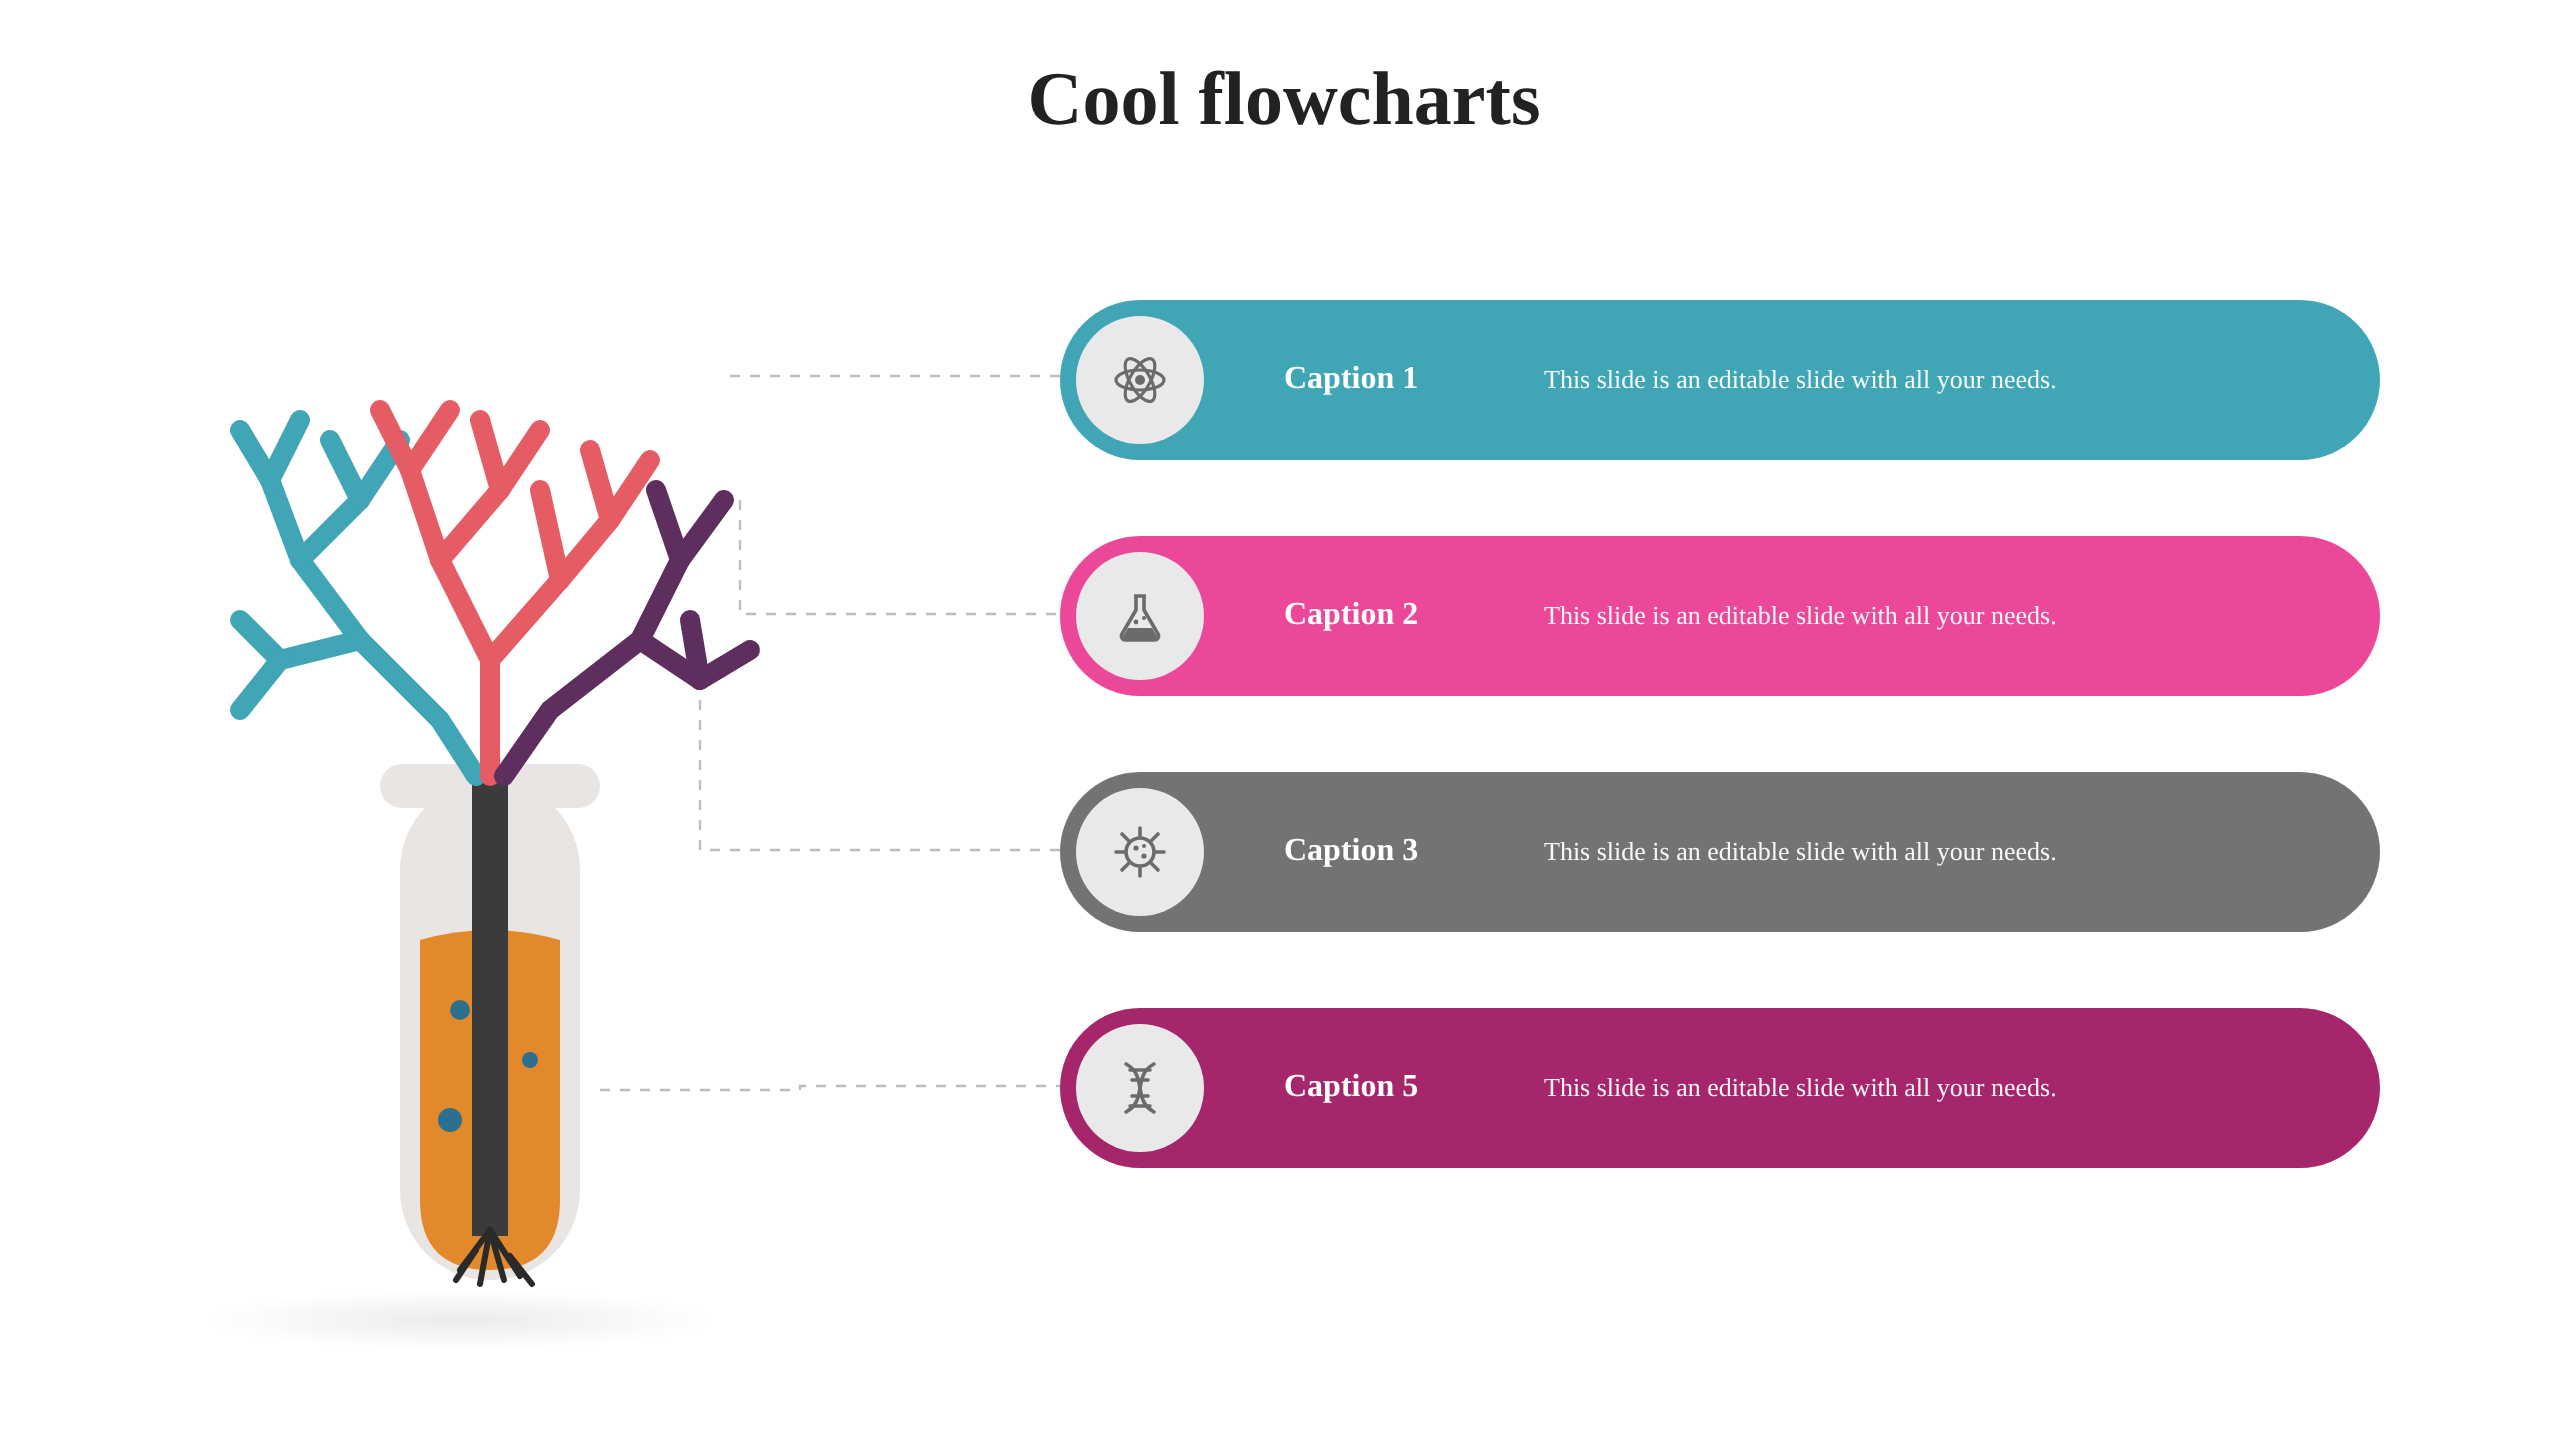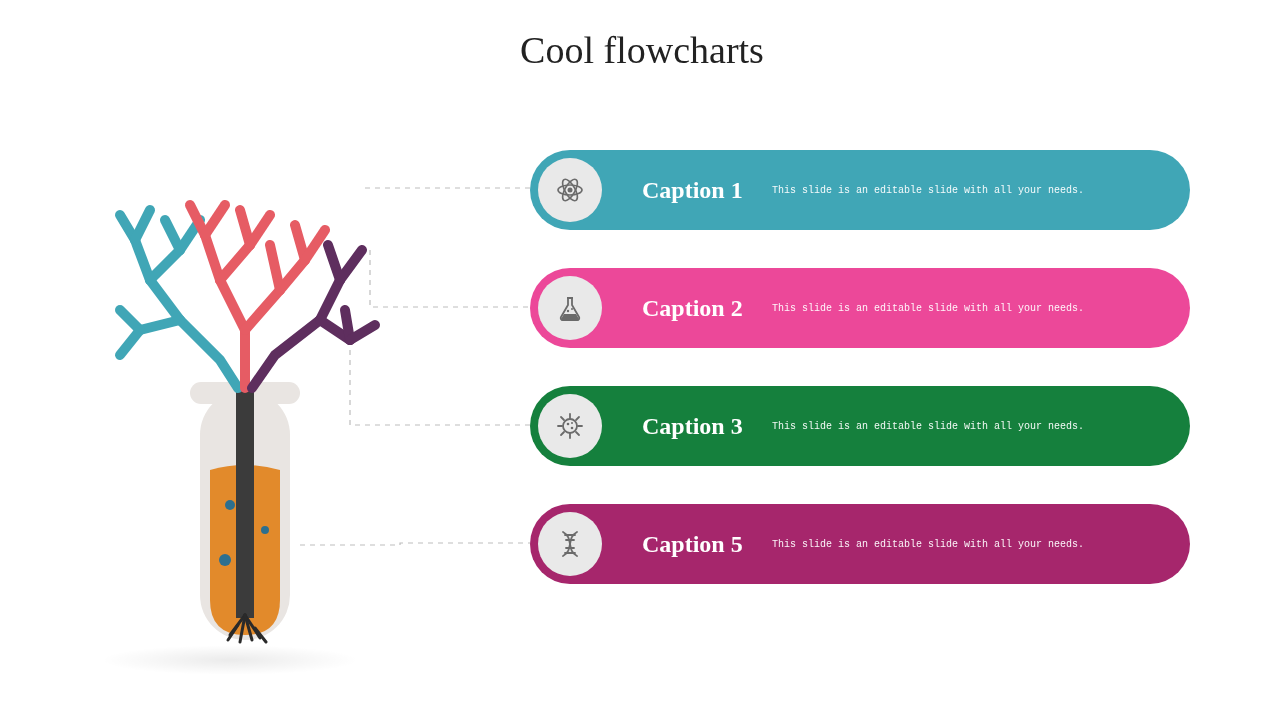--- a/index.html
+++ b/index.html
@@ -10,21 +10,21 @@
     position: relative;
     overflow: hidden;
   }
   .title {
     position: absolute;
     top: 28px;
     left: 4px; right: 0;
     text-align: center;
     font-size: 38px;
     color: #222;
-    font-weight: 400;
+    font-weight: 700;
   }
   .left-illus {
     position: absolute;
     left: 90px;
     top: 130px;
     width: 300px;
     height: 550px;
   }
   .pills {
     position: absolute;
@@ -49,29 +49,29 @@
     background: #e9e9e9;
     margin-left: 8px;
     display: flex;
     align-items: center;
     justify-content: center;
     flex-shrink: 0;
   }
   .pill-circle svg { width: 32px; height: 32px; }
   .pill-caption {
     margin-left: 40px;
-    font-size: 24px;
+    font-size: 16px;
     font-weight: bold;
     font-family: Georgia, serif;
     width: 130px;
     flex-shrink: 0;
   }
   .pill-desc {
-    font-size: 10px;
-    font-family: Liberation Mono, monospace;
+    font-size: 13px;
+    font-family: Liberation Serif, serif;
     line-height: 1.5;
     width: 330px;
     opacity: 0.95;
   }
   .connectors {
     position: absolute;
     left: 0; top: 0;
     width: 1280px; height: 720px;
     pointer-events: none;
   }
@@ -191,21 +191,21 @@
           <path d="M13 6 h6 M14 6 v7 l-7 12 a2 2 0 0 0 2 3 h14 a2 2 0 0 0 2 -3 l-7 -12 v-7" fill="none" stroke="#6b6b6b" stroke-width="1.8" stroke-linejoin="round"></path>
           <path d="M10 22 h12 l3 5 a1 1 0 0 1 -1 1.5 h-16 a1 1 0 0 1 -1 -1.5 z" fill="#6b6b6b"></path>
           <circle cx="14" cy="19" r="1.2" fill="#6b6b6b"></circle>
           <circle cx="18" cy="17" r="1" fill="#6b6b6b"></circle>
         </svg>
     </div>
     <div class="pill-caption">Caption 2</div>
     <div class="pill-desc">This slide is an editable slide with all your needs.</div>
   </div>
 
-  <div class="pill" style="background:#15803d">
+  <div class="pill" style="background:#737373">
     <div class="pill-circle">
       <svg viewBox="0 0 32 32">
           <circle cx="16" cy="16" r="7" fill="none" stroke="#6b6b6b" stroke-width="1.8"></circle>
           <g stroke="#6b6b6b" stroke-width="1.8" stroke-linecap="round">
             <line x1="16" y1="4" x2="16" y2="8"></line>
             <line x1="16" y1="24" x2="16" y2="28"></line>
             <line x1="4" y1="16" x2="8" y2="16"></line>
             <line x1="24" y1="16" x2="28" y2="16"></line>
             <line x1="7" y1="7" x2="10" y2="10"></line>
             <line x1="22" y1="22" x2="25" y2="25"></line>

